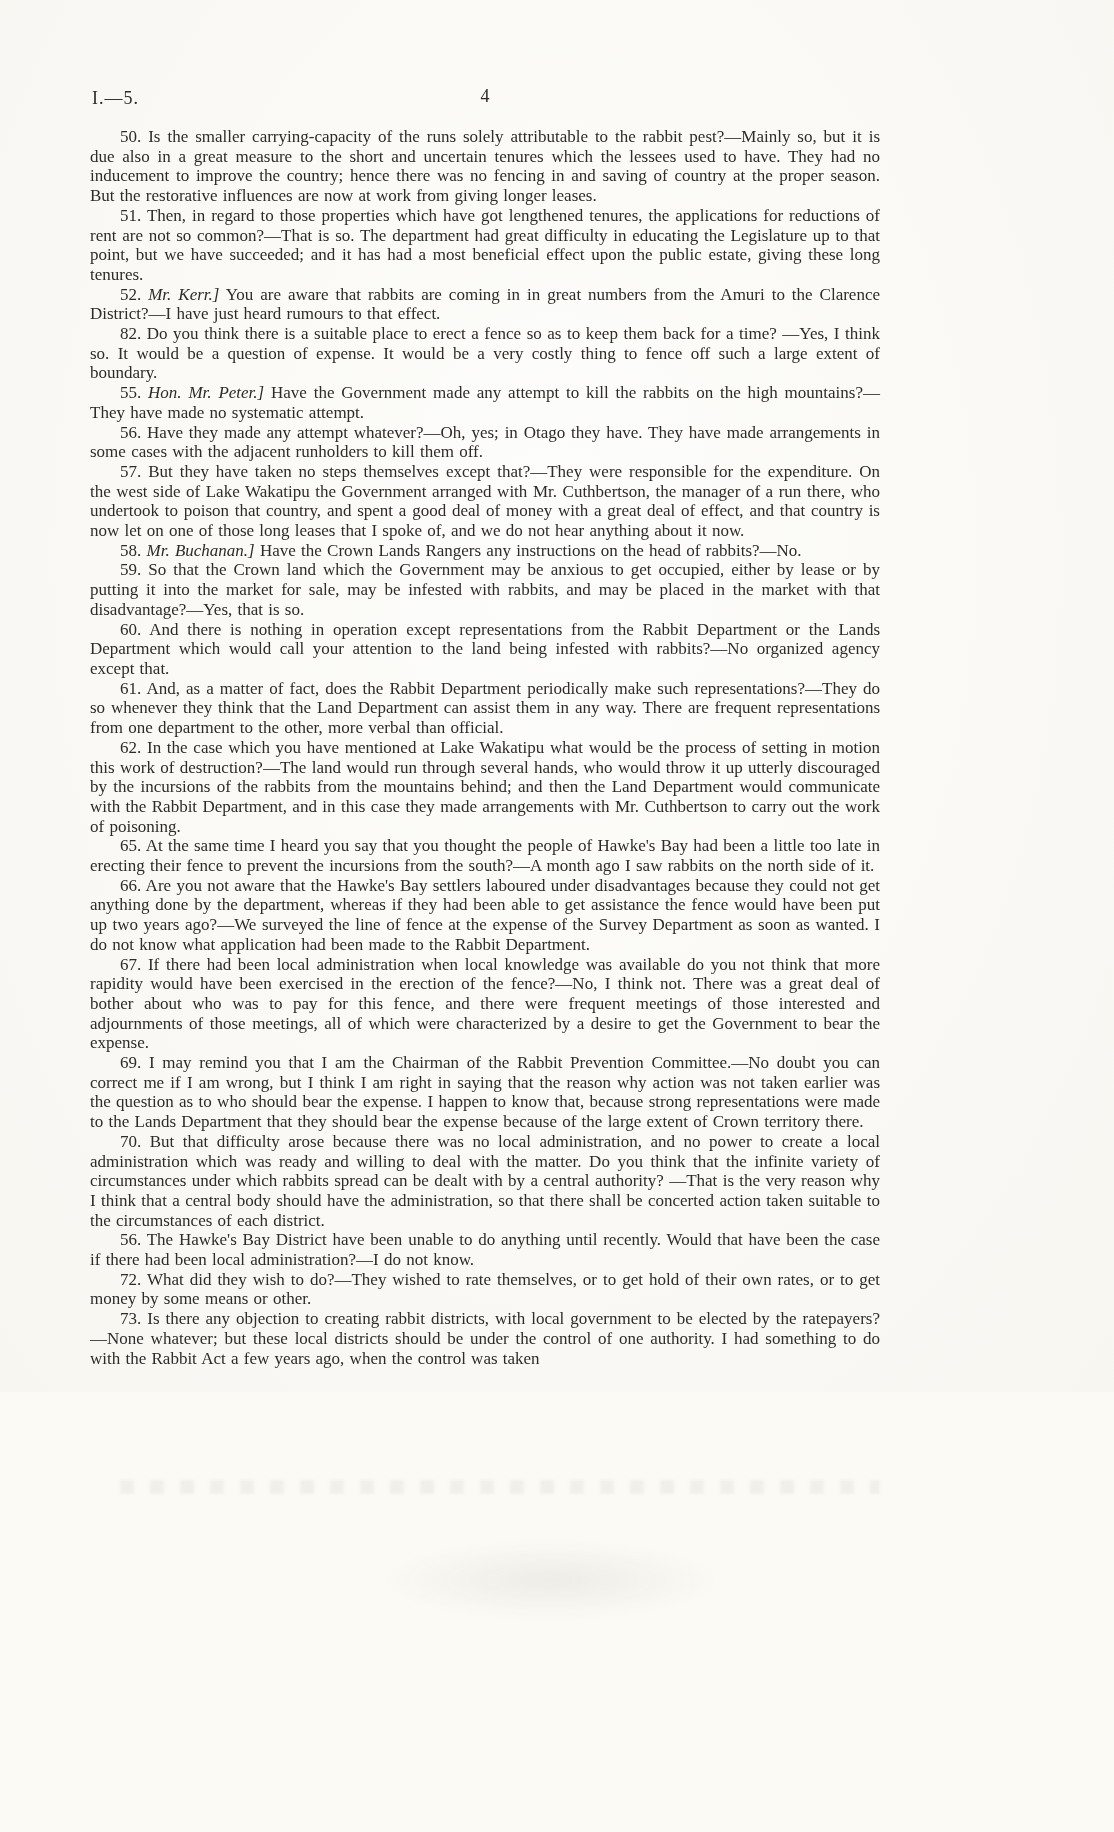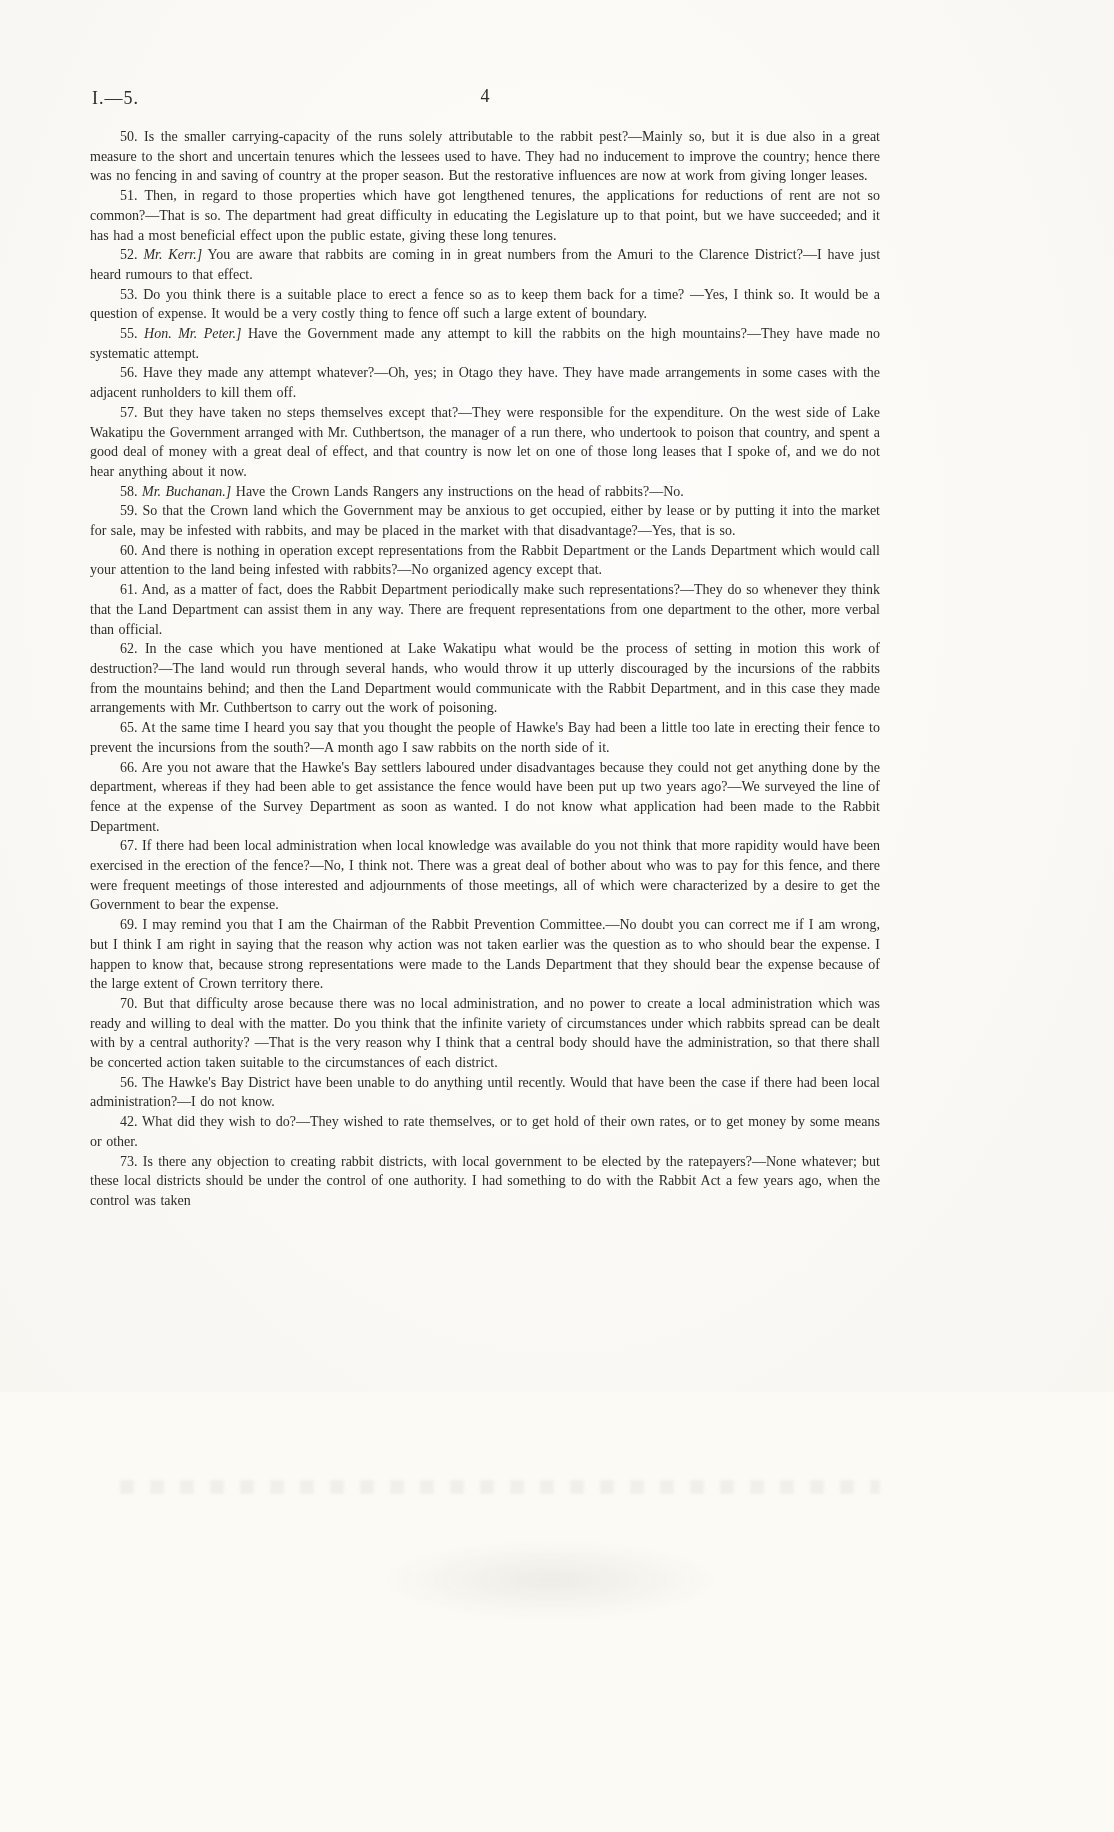--- a/index.html
+++ b/index.html
@@ -39,21 +39,21 @@
     position: absolute;
     top: 127px;
     left: 90px;
     width: 790px;
   }
   p.para {
     margin: 0;
     padding: 0;
     text-indent: 30px;
     text-align: justify;
-    font-size: 14px;
+    font-size: 17px;
     line-height: 19.7px;
     word-spacing: 1px;
   }
   .qnum { }
   .speaker { font-style: italic; }
   .smudge {
     position: absolute;
     top: 1540px;
     left: 380px;
     width: 340px;
@@ -77,34 +77,34 @@
 <body>
 
 <div class="page">
   <span class="ref">I.—5.</span>
   <span class="pgnum">4</span>
 
   <div class="content" id="paragraphs">
       <p class="para"><span class="qnum">50.</span> <span>Is the smaller carrying-capacity of the runs solely attributable to the rabbit pest?—Mainly so, but it is due also in a great measure to the short and uncertain tenures which the lessees used to have. They had no inducement to improve the country; hence there was no fencing in and saving of country at the proper season. But the restorative influences are now at work from giving longer leases.</span></p>
       <p class="para"><span class="qnum">51.</span> <span>Then, in regard to those properties which have got lengthened tenures, the applications for reductions of rent are not so common?—That is so. The department had great difficulty in educating the Legislature up to that point, but we have succeeded; and it has had a most beneficial effect upon the public estate, giving these long tenures.</span></p>
       <p class="para"><span class="qnum">52.</span> <span class="speaker">Mr. Kerr.]</span> <span>You are aware that rabbits are coming in in great numbers from the Amuri to the Clarence District?—I have just heard rumours to that effect.</span></p>
-      <p class="para"><span class="qnum">53.</span> <span>Do you think there is a suitable place to erect a fence so as to keep them back for a time? —Yes, I think so. It would be a question of expense. It would be a very costly thing to fence off such a large extent of boundary.</span></p>
+      <p class="para"><span class="qnum">82.</span> <span>Do you think there is a suitable place to erect a fence so as to keep them back for a time? —Yes, I think so. It would be a question of expense. It would be a very costly thing to fence off such a large extent of boundary.</span></p>
       <p class="para"><span class="qnum">55.</span> <span class="speaker">Hon. Mr. Peter.]</span> <span>Have the Government made any attempt to kill the rabbits on the high mountains?—They have made no systematic attempt.</span></p>
       <p class="para"><span class="qnum">56.</span> <span>Have they made any attempt whatever?—Oh, yes; in Otago they have. They have made arrangements in some cases with the adjacent runholders to kill them off.</span></p>
       <p class="para"><span class="qnum">57.</span> <span>But they have taken no steps themselves except that?—They were responsible for the expenditure. On the west side of Lake Wakatipu the Government arranged with Mr. Cuthbertson, the manager of a run there, who undertook to poison that country, and spent a good deal of money with a great deal of effect, and that country is now let on one of those long leases that I spoke of, and we do not hear anything about it now.</span></p>
       <p class="para"><span class="qnum">58.</span> <span class="speaker">Mr. Buchanan.]</span> <span>Have the Crown Lands Rangers any instructions on the head of rabbits?—No.</span></p>
       <p class="para"><span class="qnum">59.</span> <span>So that the Crown land which the Government may be anxious to get occupied, either by lease or by putting it into the market for sale, may be infested with rabbits, and may be placed in the market with that disadvantage?—Yes, that is so.</span></p>
       <p class="para"><span class="qnum">60.</span> <span>And there is nothing in operation except representations from the Rabbit Department or the Lands Department which would call your attention to the land being infested with rabbits?—No organized agency except that.</span></p>
       <p class="para"><span class="qnum">61.</span> <span>And, as a matter of fact, does the Rabbit Department periodically make such representations?—They do so whenever they think that the Land Department can assist them in any way. There are frequent representations from one department to the other, more verbal than official.</span></p>
       <p class="para"><span class="qnum">62.</span> <span>In the case which you have mentioned at Lake Wakatipu what would be the process of setting in motion this work of destruction?—The land would run through several hands, who would throw it up utterly discouraged by the incursions of the rabbits from the mountains behind; and then the Land Department would communicate with the Rabbit Department, and in this case they made arrangements with Mr. Cuthbertson to carry out the work of poisoning.</span></p>
       <p class="para"><span class="qnum">65.</span> <span>At the same time I heard you say that you thought the people of Hawke's Bay had been a little too late in erecting their fence to prevent the incursions from the south?—A month ago I saw rabbits on the north side of it.</span></p>
       <p class="para"><span class="qnum">66.</span> <span>Are you not aware that the Hawke's Bay settlers laboured under disadvantages because they could not get anything done by the department, whereas if they had been able to get assistance the fence would have been put up two years ago?—We surveyed the line of fence at the expense of the Survey Department as soon as wanted. I do not know what application had been made to the Rabbit Department.</span></p>
       <p class="para"><span class="qnum">67.</span> <span>If there had been local administration when local knowledge was available do you not think that more rapidity would have been exercised in the erection of the fence?—No, I think not. There was a great deal of bother about who was to pay for this fence, and there were frequent meetings of those interested and adjournments of those meetings, all of which were characterized by a desire to get the Government to bear the expense.</span></p>
       <p class="para"><span class="qnum">69.</span> <span>I may remind you that I am the Chairman of the Rabbit Prevention Committee.—No doubt you can correct me if I am wrong, but I think I am right in saying that the reason why action was not taken earlier was the question as to who should bear the expense. I happen to know that, because strong representations were made to the Lands Department that they should bear the expense because of the large extent of Crown territory there.</span></p>
       <p class="para"><span class="qnum">70.</span> <span>But that difficulty arose because there was no local administration, and no power to create a local administration which was ready and willing to deal with the matter. Do you think that the infinite variety of circumstances under which rabbits spread can be dealt with by a central authority? —That is the very reason why I think that a central body should have the administration, so that there shall be concerted action taken suitable to the circumstances of each district.</span></p>
       <p class="para"><span class="qnum">56.</span> <span>The Hawke's Bay District have been unable to do anything until recently. Would that have been the case if there had been local administration?—I do not know.</span></p>
-      <p class="para"><span class="qnum">42.</span> <span>What did they wish to do?—They wished to rate themselves, or to get hold of their own rates, or to get money by some means or other.</span></p>
+      <p class="para"><span class="qnum">72.</span> <span>What did they wish to do?—They wished to rate themselves, or to get hold of their own rates, or to get money by some means or other.</span></p>
       <p class="para"><span class="qnum">73.</span> <span>Is there any objection to creating rabbit districts, with local government to be elected by the ratepayers?—None whatever; but these local districts should be under the control of one authority. I had something to do with the Rabbit Act a few years ago, when the control was taken</span></p>
     </div>
 
   <div class="smudge2"></div>
   <div class="smudge"></div>
 </div>
 
 </body></html>

